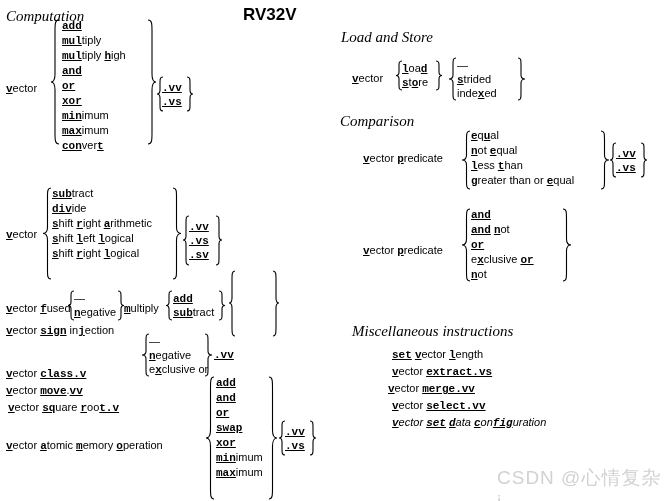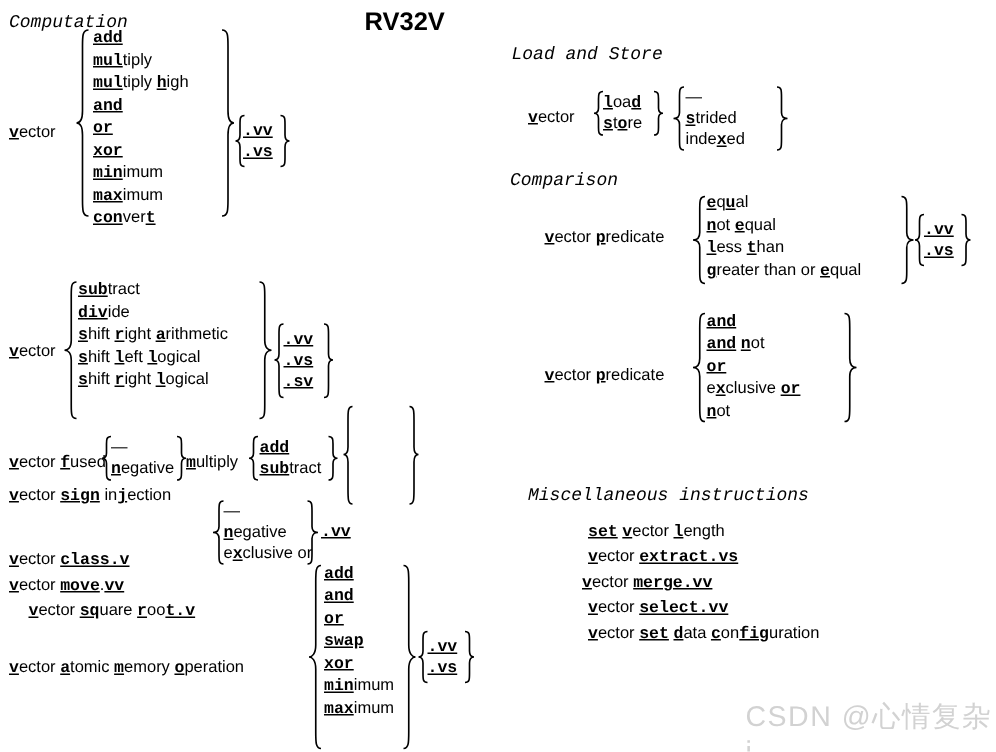--- a/index.html
+++ b/index.html
@@ -12,22 +12,22 @@
   
   .t{ font-family:"Liberation Sans",sans-serif; font-size:11px; line-height:13px;
       white-space:nowrap; letter-spacing:0px;}
   
   .ab{ font-family:"Liberation Mono",monospace; font-weight:bold; font-size:11px;
        text-decoration:underline; text-underline-offset:1px;}
   .pl{ font-family:"Liberation Sans",sans-serif; font-weight:normal;}
 
   .title{ position:absolute; font-family:"Liberation Sans",sans-serif;
           font-weight:bold; font-size:17px; }
-  .sect{ position:absolute; font-family:Liberation Mono, monospace;
-         font-style:italic; font-size:12px;}
+  .sect{ position:absolute; font-family:Liberation Serif, serif;
+         font-style:italic; font-size:15px;}
   .lbl{ position:absolute; }
 
   
   .brace{ position:absolute; }
   .brace svg{ display:block; }
 
   
   .grp{ position:absolute; }
   .grp .ln{ height:15px; line-height:15px; white-space:nowrap; }
   .grp.tight .ln{ height:14px; line-height:14px; }
@@ -184,21 +184,21 @@
   </div>
   <div class="brace" style="left:204px;top:333px;">
     <svg width="9" height="44" viewBox="0 0 9 44">
         <path d="M1 1 C4 1 4 3 4 8 L4 18 C4 21 6 22 8 22 C6 22 4 23 4 26 L4 36 C4 41 4 43 1 43" fill="none" stroke="#000" stroke-width="1.1"></path>
       </svg>
   </div>
   <div style="position:absolute;left:214px;top:344px;"><span class="ab">.vv</span></div>
 
   <div class="t lbl" style="left:6px;top:367px;"><span class="ab">v</span><span class="pl">ector </span><span class="ab">class.v</span></div>
   <div class="t lbl" style="left:6px;top:384px;"><span class="ab">v</span><span class="pl">ector </span><span class="ab">move</span><span class="pl">.</span><span class="ab">vv</span></div>
-  <div class="t lbl" style="left:19px;top:401px;"><span class="ab">v</span><span class="pl">ector </span><span class="ab">sq</span><span class="pl">uare </span><span class="ab">r</span><span class="pl">oo</span><span class="ab">t.v</span></div>
+  <div class="t lbl" style="left:8px;top:401px;"><span class="ab">v</span><span class="pl">ector </span><span class="ab">sq</span><span class="pl">uare </span><span class="ab">r</span><span class="pl">oo</span><span class="ab">t.v</span></div>
 
   <div class="t lbl" style="left:6px;top:439px;"><span class="ab">v</span><span class="pl">ector </span><span class="ab">a</span><span class="pl">tomic </span><span class="ab">m</span><span class="pl">emory </span><span class="ab">o</span><span class="pl">peration</span></div>
 
   <div class="brace" style="left:205px;top:376px;">
     <svg width="10" height="124" viewBox="0 0 10 124">
         <path d="M9 1 C5.5 1 5.5 5 5.5 12 L5.5 54 C5.5 60 3 62 1 62 C3 62 5.5 64 5.5 70 L5.5 112 C5.5 119 5.5 123 9 123" fill="none" stroke="#000" stroke-width="1.1"></path>
       </svg>
   </div>
   <div class="grp" style="left:216px;top:375px;">
     <div class="ln t"><span class="ab">add</span></div>
@@ -321,17 +321,17 @@
       </svg>
   </div>
 
 
   <div class="sect" style="left:352px;top:323px;">Miscellaneous instructions</div>
 
   <div class="t lbl" style="left:392px;top:348px;"><span class="ab">set</span><span class="pl"> </span><span class="ab">v</span><span class="pl">ector </span><span class="ab">l</span><span class="pl">ength</span></div>
   <div class="t lbl" style="left:392px;top:365px;"><span class="ab">v</span><span class="pl">ector </span><span class="ab">extract.vs</span></div>
   <div class="t lbl" style="left:388px;top:382px;"><span class="ab">v</span><span class="pl">ector </span><span class="ab">merge.vv</span></div>
   <div class="t lbl" style="left:392px;top:399px;"><span class="ab">v</span><span class="pl">ector </span><span class="ab">select.vv</span></div>
-  <div class="t lbl" style="left:392px;top:416px;"><span class="ab">v</span><span class="pl">ector </span><span class="ab">set</span><span class="pl"> </span><span class="ab">d</span><span class="pl">ata </span><span class="ab">c</span><span class="pl">on</span><span class="ab">fig</span><span class="pl">uration</span></div>
+  <div class="t lbl" style="left:392px;top:416px;font-style:italic;"><span class="ab">v</span><span class="pl">ector </span><span class="ab">set</span><span class="pl"> </span><span class="ab">d</span><span class="pl">ata </span><span class="ab">c</span><span class="pl">on</span><span class="ab">fig</span><span class="pl">uration</span></div>
 
   <div class="wm" style="left:497px;top:465px;">CSDN @心情复杂i</div>
 
 </div>
 
 </body></html>

